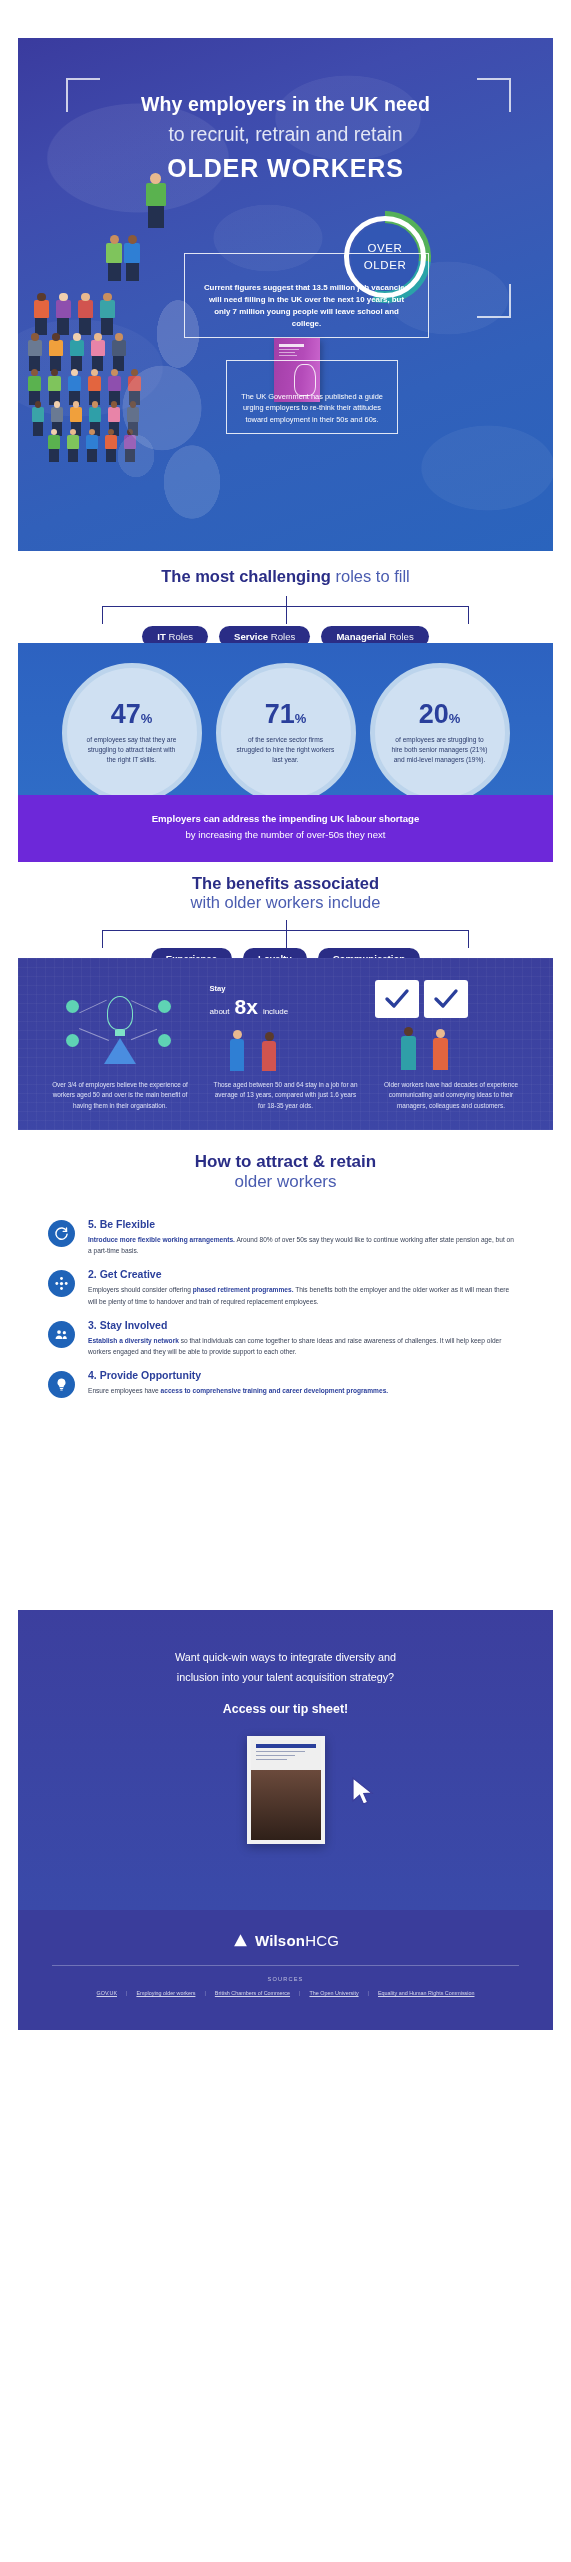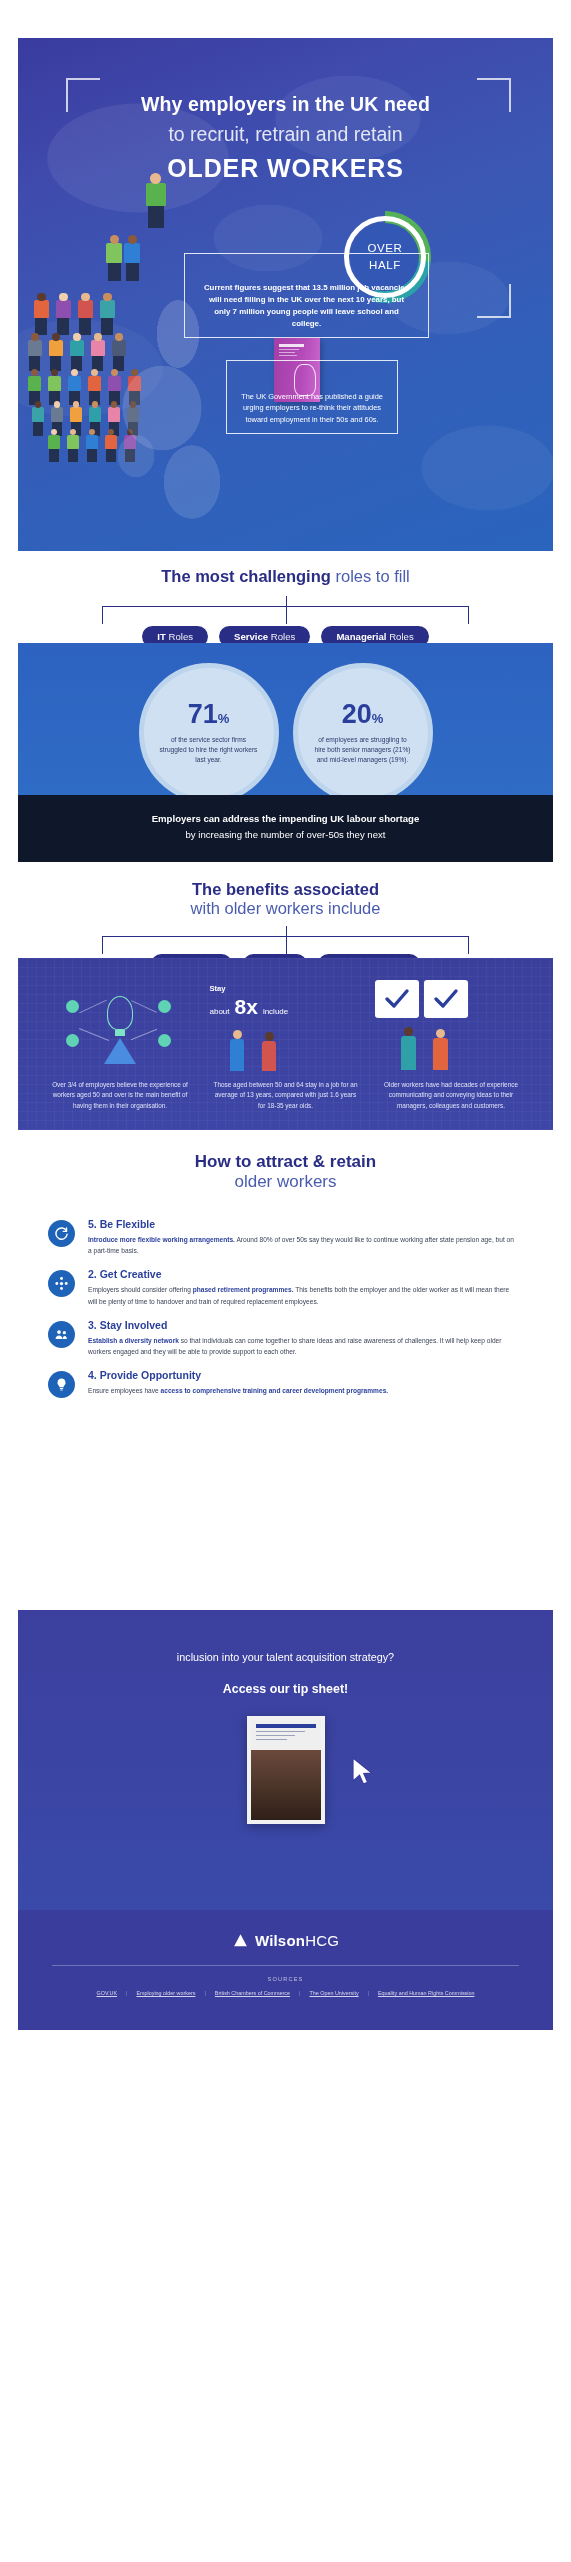--- a/index.html
+++ b/index.html
@@ -362,21 +362,21 @@
           <div class="legs" style="top: 19.926px; height: 12.852px;"></div>
         </div>
       </div>
     <div class="uk-shape"></div>
 
     <div class="donut-wrap">
       <div class="donut-outer"></div>
       <div class="donut-ring"></div>
       <div class="donut-hole">
         <span>OVER</span>
-        <span>HALF</span>
+        <span>OLDER</span>
       </div>
     </div>
 
     <div class="callout one">Current figures suggest that 13.5 million job vacancies will need filling in the UK over the next 10 years, but only 7 million young people will leave school and college.</div>
 
     <div class="booklet">
       <div class="bt"></div>
       <div class="bl"></div>
       <div class="bl" style="width:45%"></div>
       <div class="bl" style="width:50%"></div>
@@ -406,38 +406,42 @@
       </div>
       <div class="pill">
         <b>Managerial</b><span> Roles</span>
       </div>
     </div>
   </div>
 
   <div class="stats-band" style="top:643px; height:152px;">
     <div class="stats-row">
       <div class="stat-circle">
+        <div class="stat-num"><span>47</span><small>%</small></div>
+        <div class="stat-txt">of employees say that they are struggling to attract talent with the right IT skills.</div>
+      </div>
+      <div class="stat-circle">
         <div class="stat-num"><span>71</span><small>%</small></div>
         <div class="stat-txt">of the service sector firms struggled to hire the right workers last year.</div>
       </div>
       <div class="stat-circle">
         <div class="stat-num"><span>20</span><small>%</small></div>
         <div class="stat-txt">of employees are struggling to hire both senior managers (21%) and mid-level managers (19%).</div>
       </div>
     </div>
   </div>
 
-  <div class="sec" style="top:795px; height:78px; background:#0f172a;">
+  <div class="sec" style="top:795px; height:78px; background:#6d28d9;">
     <div class="band-note">
       <div class="l1">Employers can address the impending UK labour shortage</div>
       <div class="l2">by increasing the number of over-50s they next</div>
     </div>
   </div>
 
-  <div class="sec white-head" style="top:862px; height:96px; padding-top:18px;">
+  <div class="sec white-head" style="top:862px; height:96px; padding-top:12px;">
     <div class="hdr-a">The benefits associated</div>
     <div class="hdr-b">with older workers include</div>
     <div class="connector" style="margin-top:8px;">
       <div class="vtop"></div>
       <div class="hline"></div>
       <div class="vline" style="left:84px;"></div>
       <div class="vline" style="left:50%;"></div>
       <div class="vline" style="right:84px;"></div>
     </div>
     <div class="pills" style="margin-top:0px;">
@@ -578,20 +582,21 @@
         <div>
           <div class="att-title">4. Provide Opportunity</div>
           <div class="att-body"><span>Ensure employees have </span><b>access to comprehensive training and career development programmes.</b></div>
         </div>
       </div>
 
     </div>
   </div>
 
   <div class="cta" style="top:1610px; height:300px; padding-top:38px;">
+    <div class="cta-l1">Want quick-win ways to integrate diversity and</div>
     <div class="cta-l1">inclusion into your talent acquisition strategy?</div>
     <div class="cta-l2">Access our tip sheet!</div>
     <div class="cta-art">
       <div class="tip-sheet">
         <div class="tip-inner">
           <div class="tt"></div>
           <div class="tl" style="top:11px;"></div>
           <div class="tl" style="top:15px;right:26px;"></div>
           <div class="tl" style="top:19px;right:34px;"></div>
         </div>

